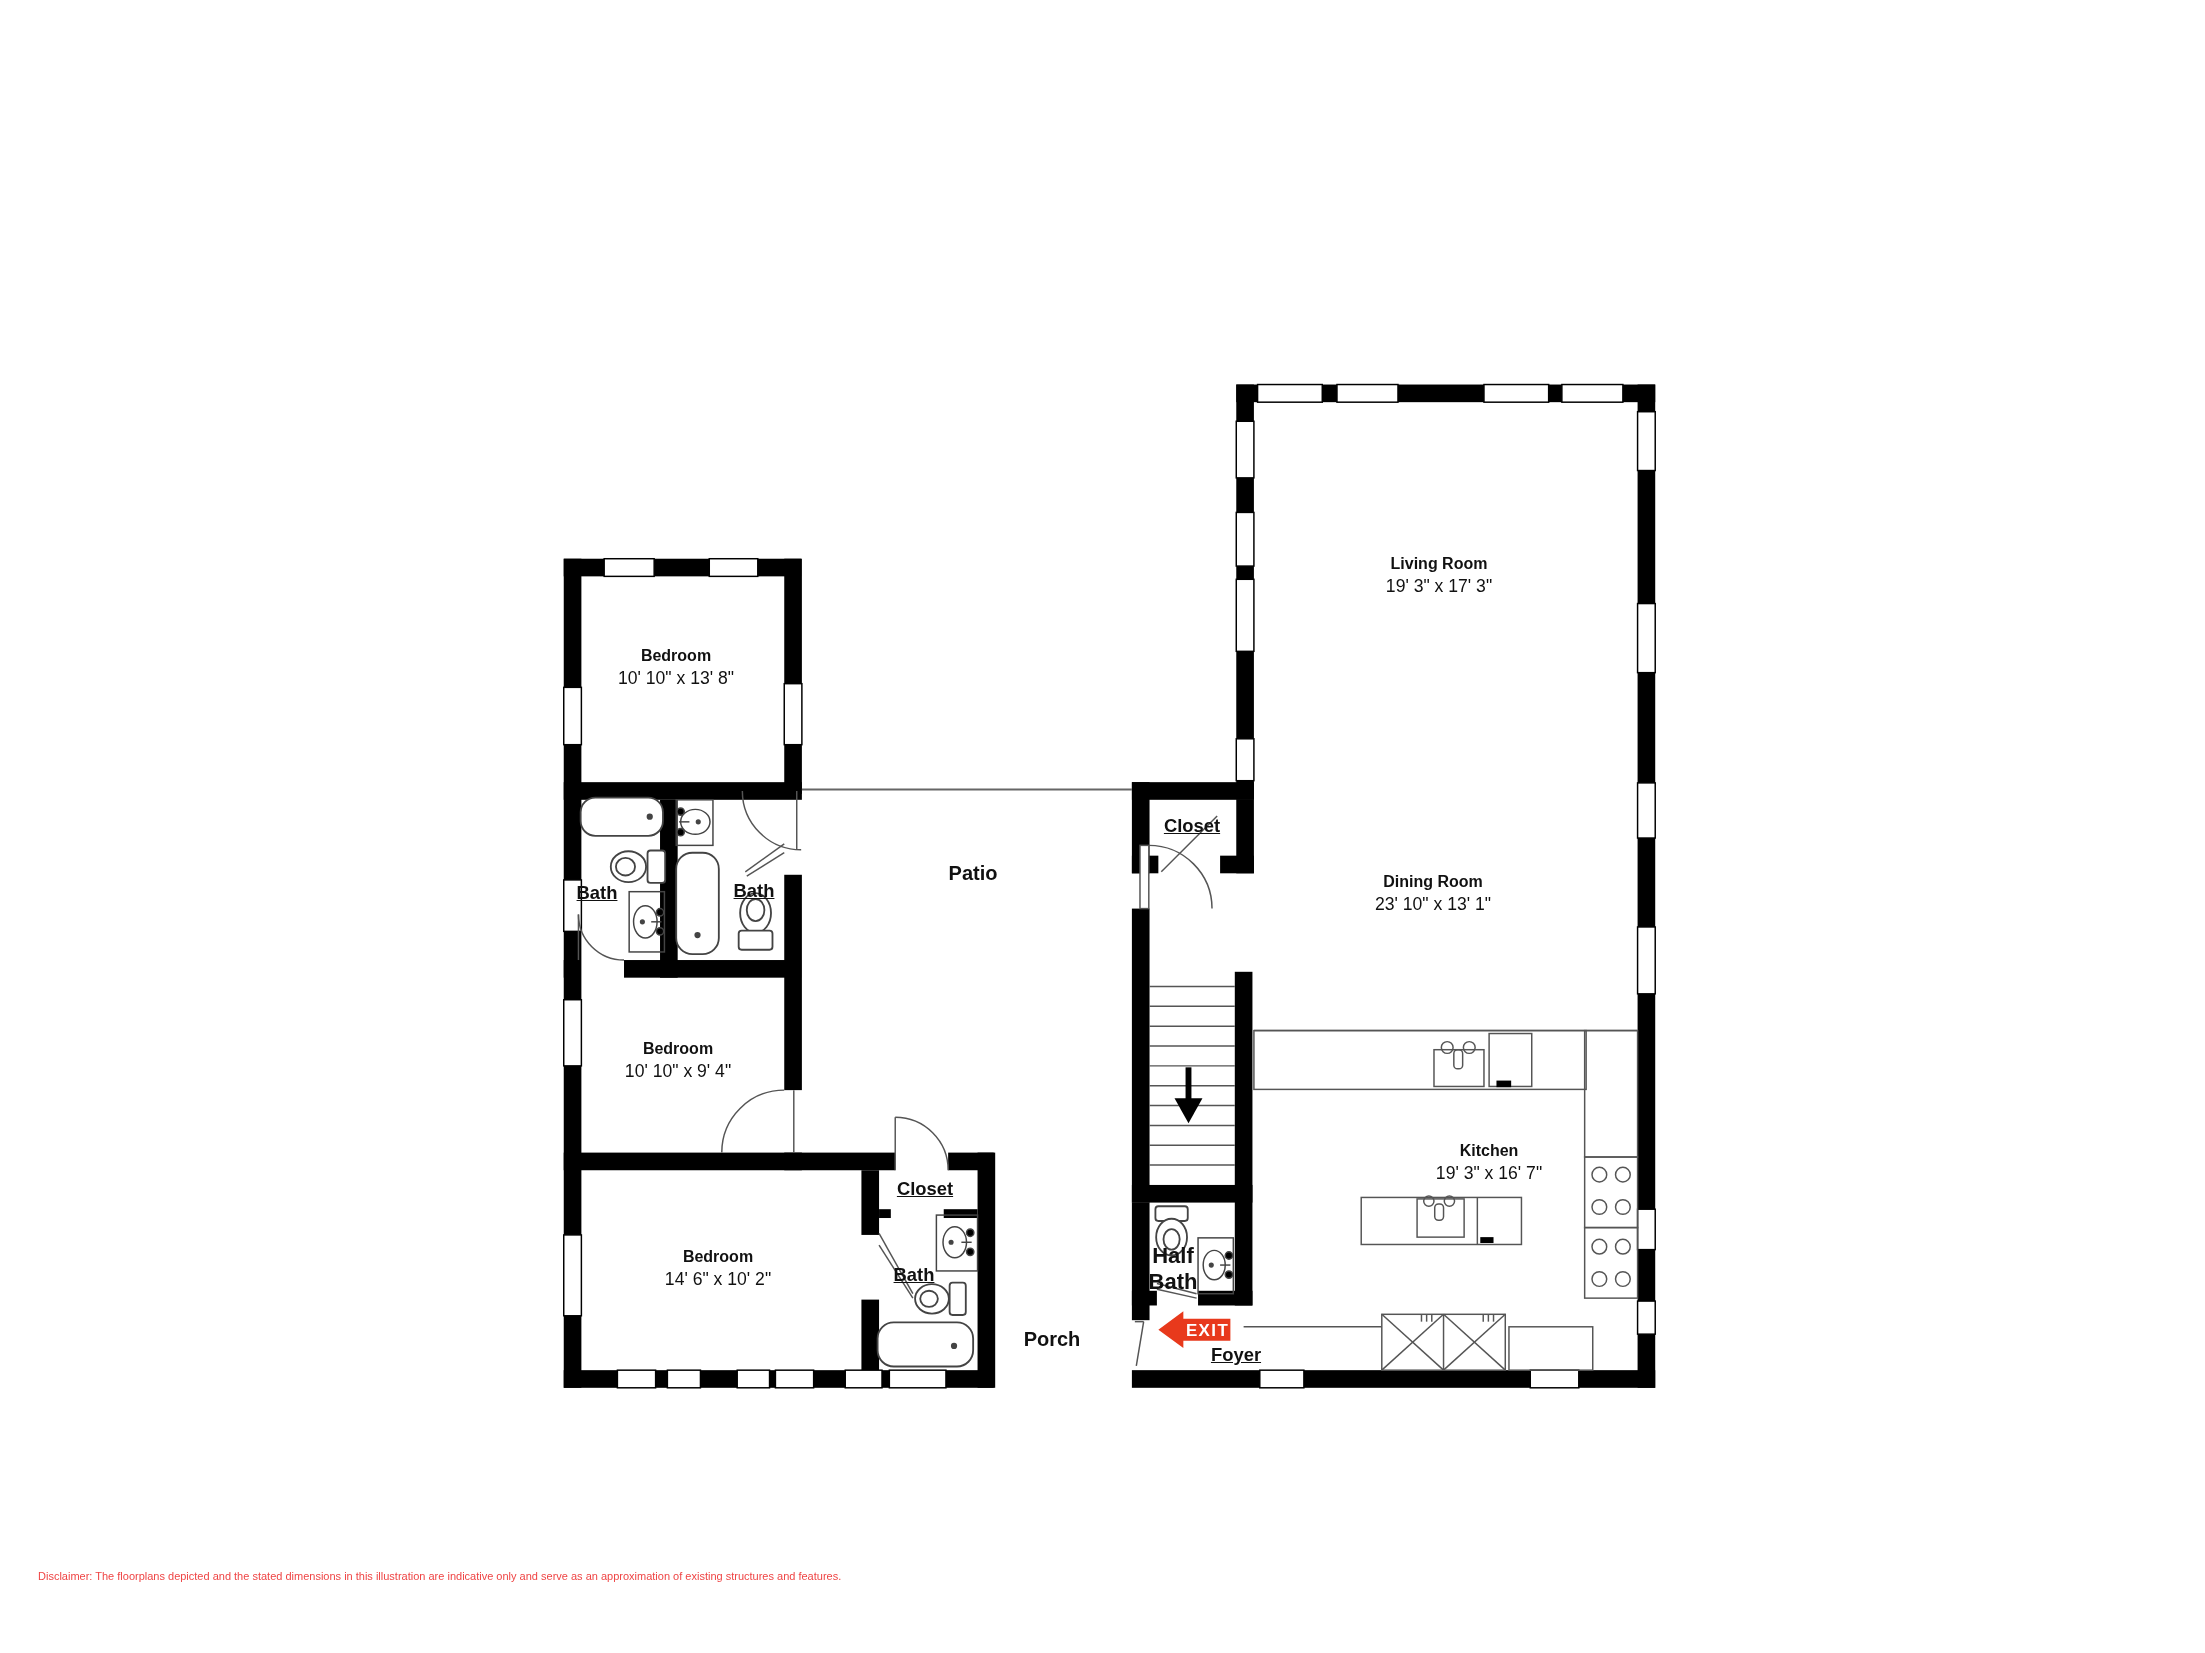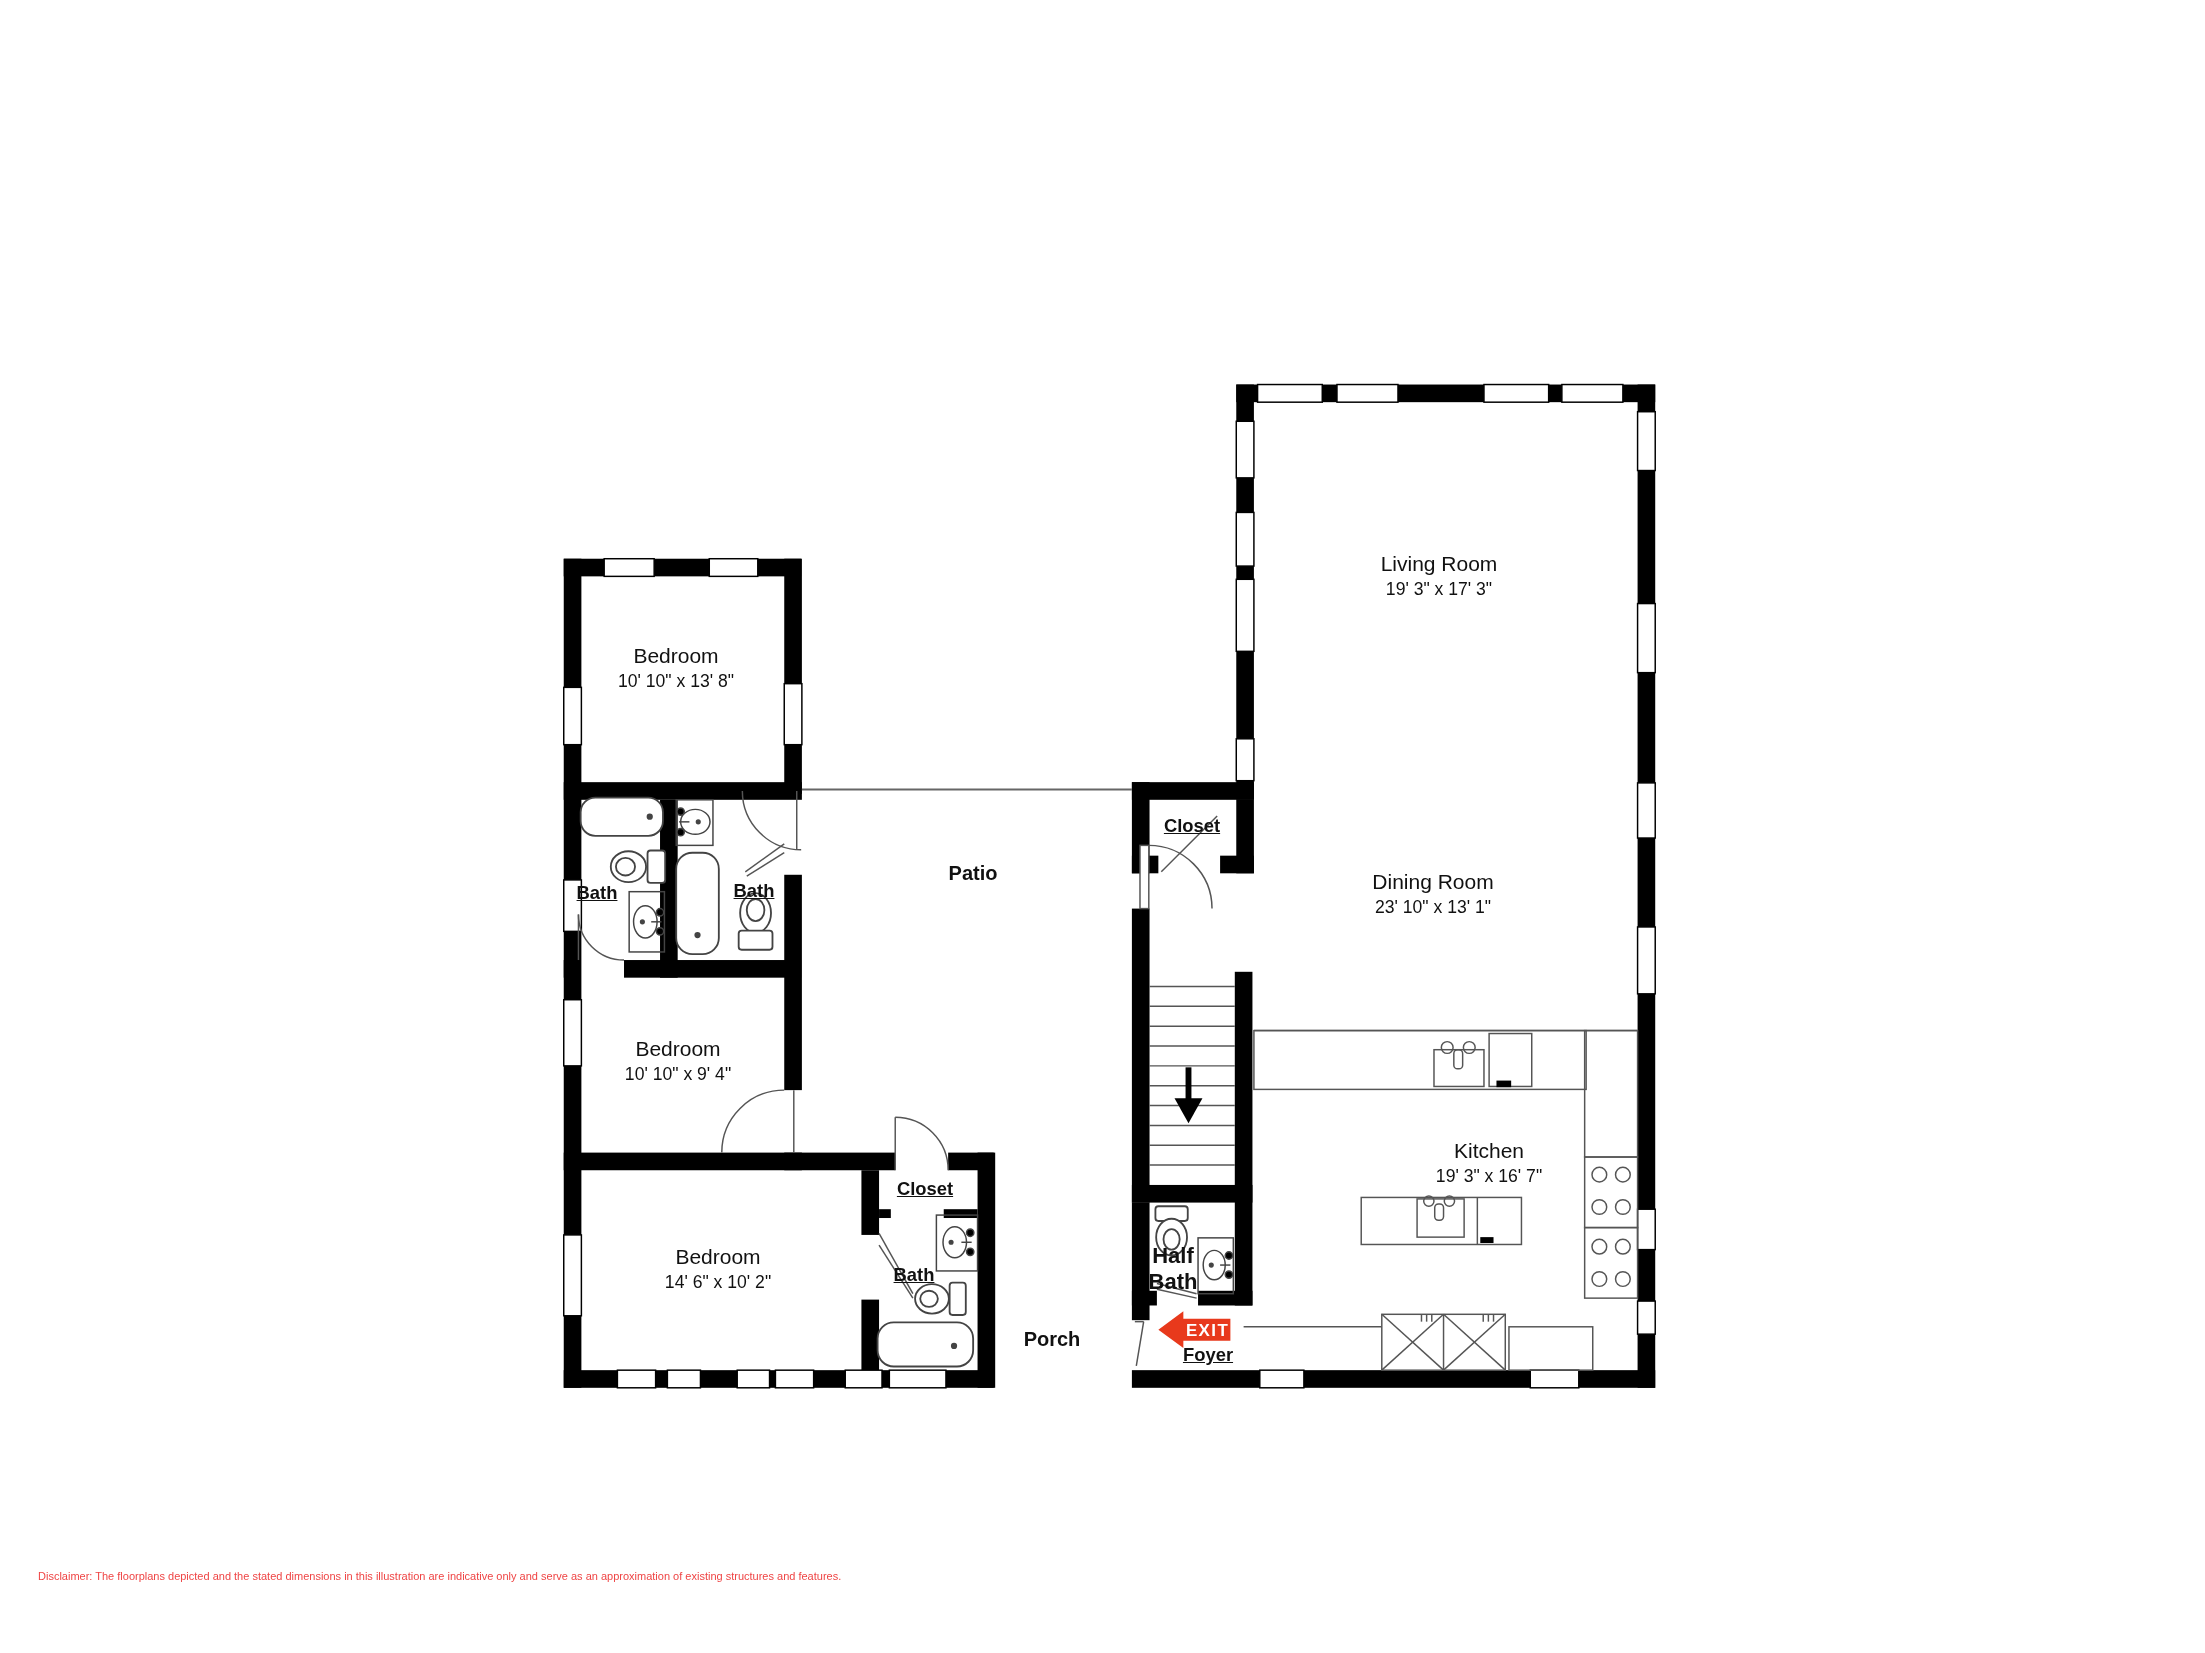--- a/index.html
+++ b/index.html
@@ -2,21 +2,21 @@
 <html style="font-size:11.8px"><head>
 <meta charset="utf-8">
 <style>
   html,body{margin:0;padding:0;background:#ffffff;}
   body{width:2205px;height:1654px;overflow:hidden;position:relative;
        font-family:"Liberation Sans",sans-serif;}
   #plan{position:absolute;left:0;top:0;width:2205px;height:1654px;}
   svg{position:absolute;left:0;top:0;}
   .lbl{position:absolute;transform:translate(-50%,-50%);text-align:center;
        color:#111;white-space:nowrap;}
-  .room-name{font-weight:normal;font-size:21px;line-height:1.15;}
+  .room-name{font-weight:bold;font-size:16px;line-height:1.15;}
   .room-dims{font-size:17.6px;line-height:1.15;margin-top:2.9px;}
   .small-lbl{font-weight:bold;font-size:18.4px;text-decoration:underline;}
   .area-lbl{font-weight:bold;font-size:20px;margin-top:25px;}
   .halfbath-lbl{width:63px;white-space:normal;line-height:1.2;
        font-weight:bold;font-size:22px;}
   .disclaimer{position:absolute;left:38px;font-size:11px;color:#ef4444;
        white-space:nowrap;}
 </style>
 </head>
 <body>
@@ -312,18 +312,18 @@
 </div>
 
 <div class="lbl small-lbl" style="left:597px;top:893px">Bath</div>
 <div class="lbl small-lbl" style="left:754px;top:891px">Bath</div>
 <div class="lbl small-lbl" style="left:914px;top:1275px">Bath</div>
 <div class="lbl halfbath-lbl" style="left:1173px;top:1269px">Half Bath</div>
 <div class="lbl small-lbl" style="left:1192px;top:826px">Closet</div>
 <div class="lbl small-lbl" style="left:925px;top:1189px">Closet</div>
 <div class="lbl area-lbl" style="left:973px;top:848px">Patio</div>
 <div class="lbl area-lbl" style="left:1052px;top:1314px">Porch</div>
-<div class="lbl small-lbl" style="left:1208px;top:1355px">Foyer</div>
+<div class="lbl small-lbl" style="left:1236px;top:1355px">Foyer</div>
 
 <div class="disclaimer" style="top:1570px">Disclaimer: The floorplans depicted and the stated dimensions in this illustration are indicative only and serve as an approximation of existing structures and features.</div>
 
 </div>
 
 
 </body></html>

